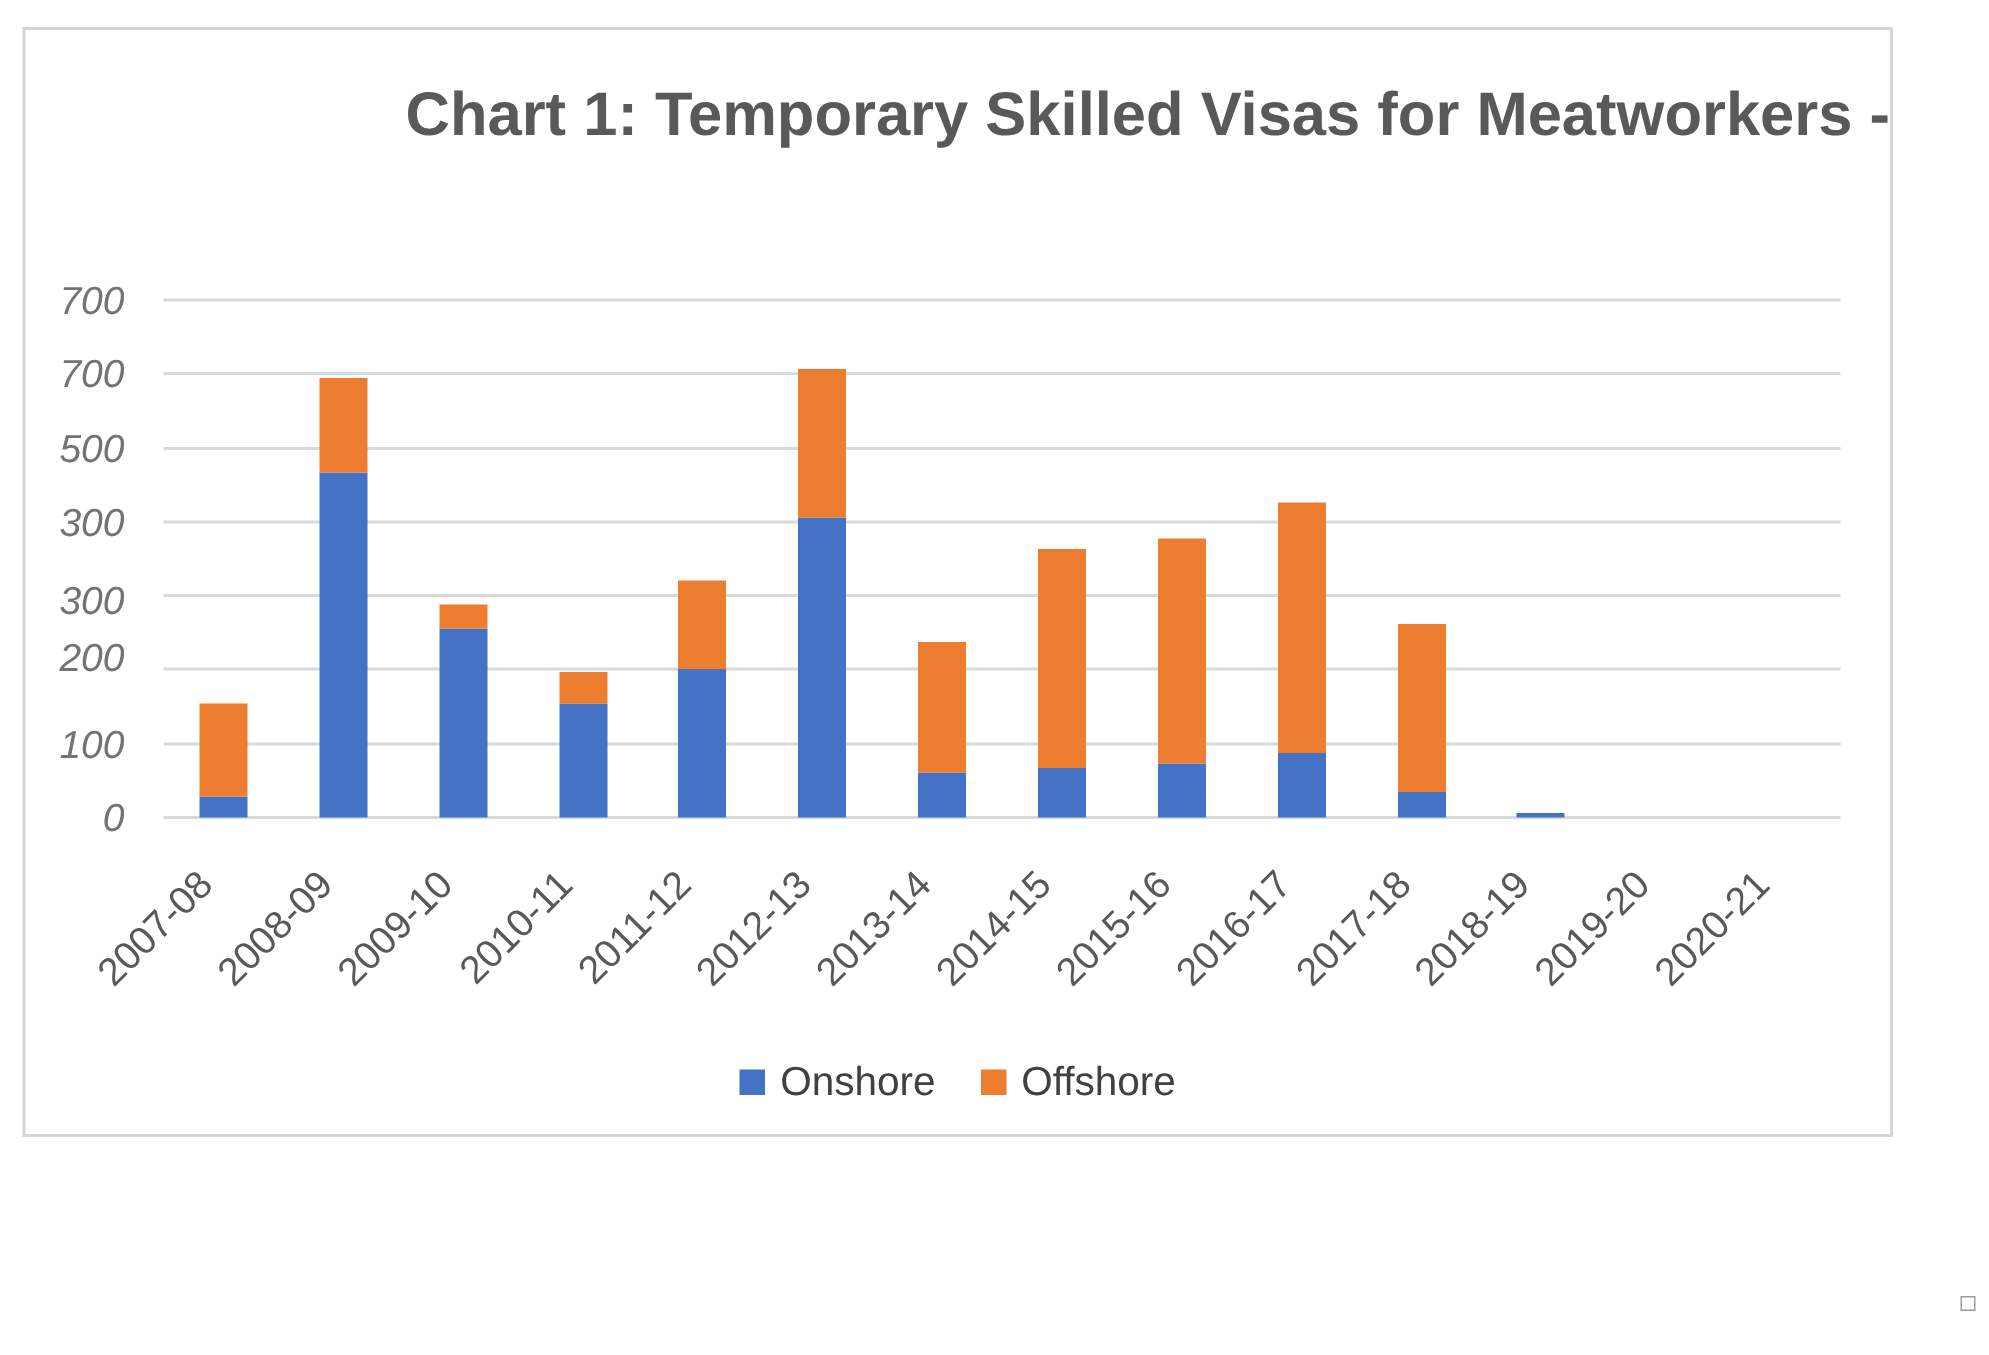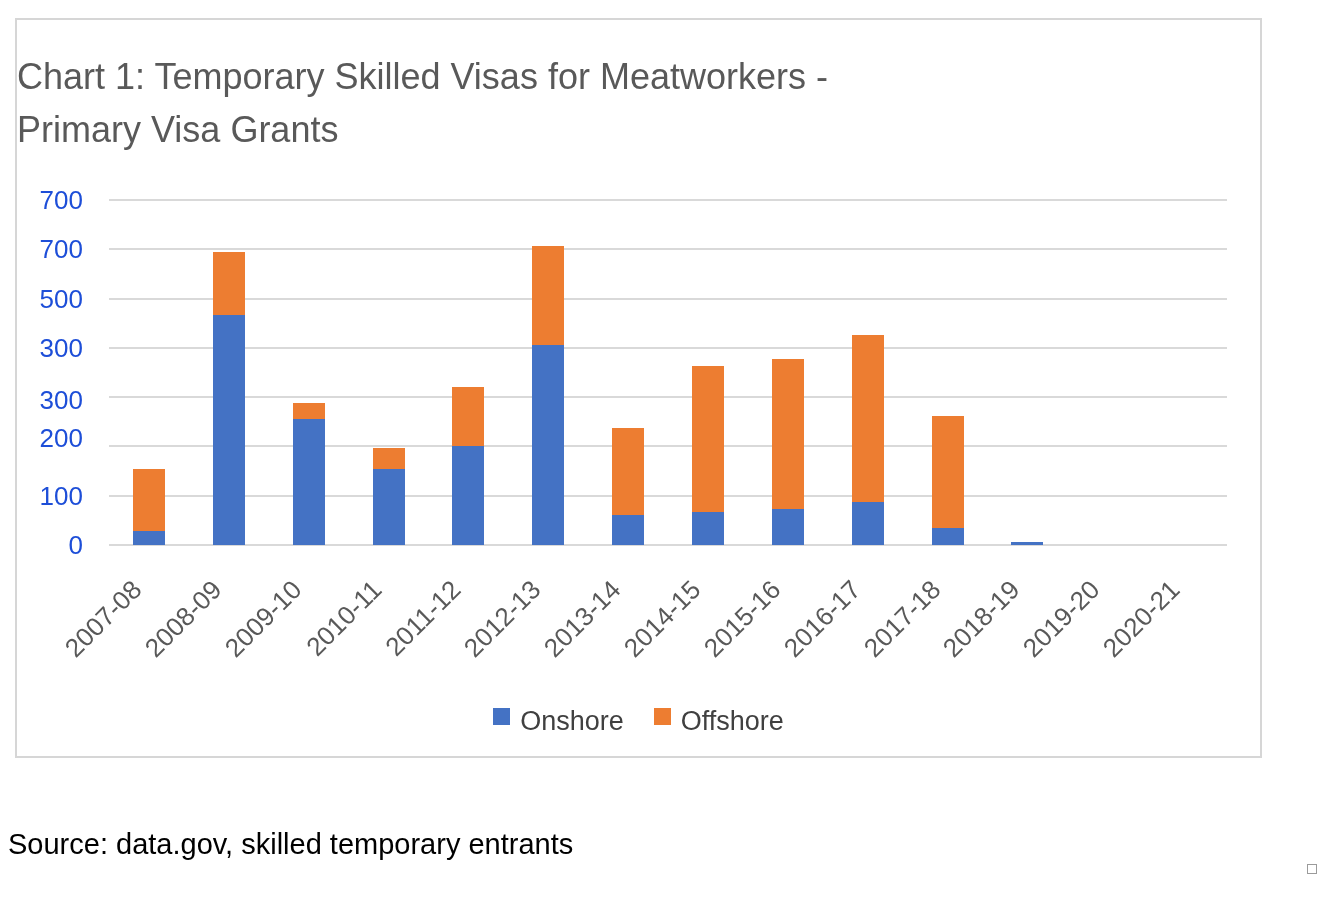--- a/index.html
+++ b/index.html
@@ -9,54 +9,54 @@
   .page { position: absolute; left: 0; top: 0; width: 1326px; height: 903px; background: #ffffff; }
 
   .chart-frame {
     position: absolute; left: 15px; top: 18px;
     width: 1247px; height: 740px;
     border: 2px solid #D6D6D6; background: #ffffff;
   }
 
   .chart-title {
     position: absolute; left: 0; top: 30px; width: 100%;
-    text-align: left; color: #595959;
-    font-size: 36px; line-height: 53px; font-weight: 400;
+    text-align: right; color: #595959;
+    font-size: 41px; line-height: 53px; font-weight: 700;
     letter-spacing: 0px;
   }
 
   .plot {
     position: absolute; left: 92px; top: 180px;
     width: 1118px; height: 345px;
   }
   .gridline {
     position: absolute; left: 0; width: 100%; height: 2px;
     background: #D9D9D9; z-index: 1;
   }
   .bar-seg { position: absolute; z-index: 2; }
 
   .y-axis { position: absolute; left: 0; top: 180px; width: 66px; height: 345px; }
   .y-tick-label {
     position: absolute; right: 0; width: 66px; text-align: right;
-    color: #1d4ed8; font-size: 26px; line-height: 26px;
+    color: #737373; font-size: 26px; line-height: 26px; font-style: italic;
   }
 
   .x-axis { position: absolute; left: 0; top: 0; width: 100%; height: 100%; pointer-events: none; }
   .x-tick-label {
     position: absolute; width: 200px; text-align: right;
     color: #595959; font-size: 26px; line-height: 28px;
     transform: rotate(-45deg); transform-origin: 100% 0%;
     white-space: nowrap;
   }
 
   .legend {
     position: absolute; left: 0; top: 688px; width: 100%;
     display: flex; justify-content: center; align-items: center; gap: 30px;
   }
-  .legend-item { display: flex; align-items: flex-start; gap: 10px; }
+  .legend-item { display: flex; align-items: center; gap: 10px; }
   .legend-swatch { width: 17px; height: 17px; display: inline-block; }
   .legend-label { color: #404040; font-size: 27px; line-height: 27px; }
 
   .source-caption {
     position: absolute; left: 8px; top: 826px;
     color: #000000; font-size: 29px; line-height: 36px;
   }
 
   .corner-box {
     position: absolute; left: 1307px; top: 864px;
@@ -66,21 +66,20 @@
 </style>
 </head>
 <body>
 
 <div class="page">
 
   <div class="chart-frame">
 
     <div class="chart-title">
       <div>Chart 1: Temporary Skilled Visas for Meatworkers -</div>
-      <div>Primary Visa Grants</div>
     </div>
 
     <div class="y-axis" id="yaxis">
         <div class="y-tick-label" style="top: 332px;">0</div>
         <div class="y-tick-label" style="top: 282.714px;">100</div>
         <div class="y-tick-label" style="top: 225px;">200</div>
         <div class="y-tick-label" style="top: 187px;">300</div>
         <div class="y-tick-label" style="top: 134.857px;">300</div>
         <div class="y-tick-label" style="top: 85.5714px;">500</div>
         <div class="y-tick-label" style="top: 36.2857px;">700</div>
@@ -144,17 +143,16 @@
         <span class="legend-label">Onshore</span>
       </div>
       <div class="legend-item">
         <span class="legend-swatch" id="swatch-1" style="background: rgb(237, 125, 49);"></span>
         <span class="legend-label">Offshore</span>
       </div>
     </div>
 
   </div>
 
-  <div class="source-caption">Source: data.gov, skilled temporary entrants</div>
 
   <div class="corner-box"></div>
 
 </div>
 
 </body></html>

